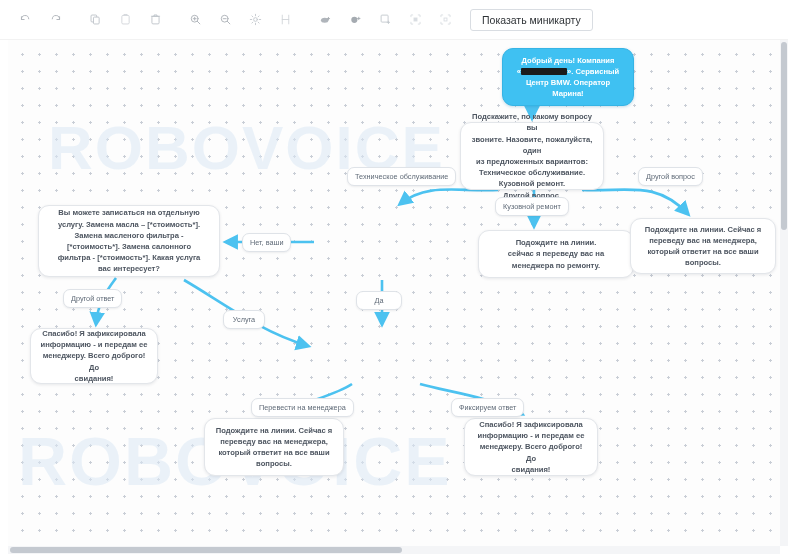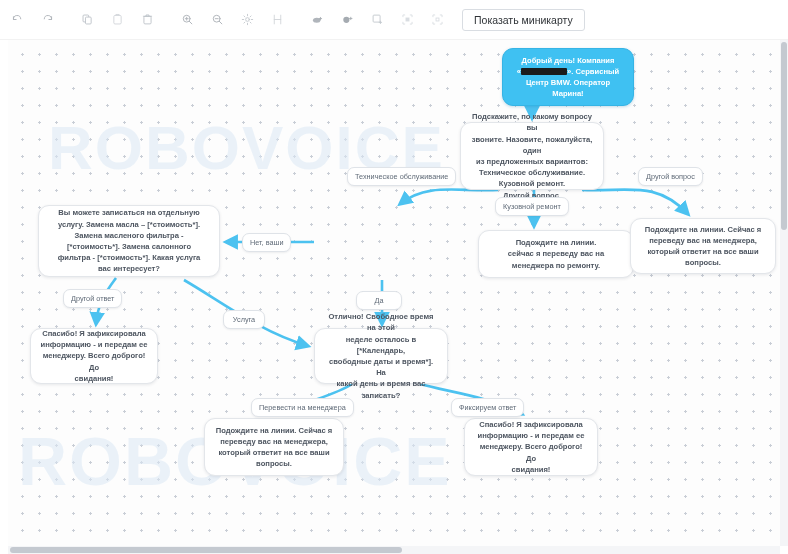--- a/index.html
+++ b/index.html
@@ -18,21 +18,21 @@
   }
 
   
   #toolbar {
     position: absolute;
     left: 0; top: 0;
     width: 788px; height: 40px;
     background: #ffffff;
     display: flex;
     align-items: center;
-    padding-left: 4px;
+    padding-left: 12px;
     z-index: 40;
     border-bottom: 1px solid #f2f2f2;
   }
   .tool-btn {
     width: 26px; height: 26px;
     margin-right: 4px;
     display: flex;
     align-items: center;
     justify-content: center;
     border-radius: 3px;
@@ -350,26 +350,20 @@
 вопросы.</span>
     </div>
 
     <div class="node node-white" style="left:22px; top:288px; width:128px; height:56px;">
       <span>Спасибо! Я зафиксировала
 информацию  - и передам ее
 менеджеру. Всего доброго! До
 свидания!</span>
     </div>
 
-    <div class="node node-white" style="left:306px; top:288px; width:134px; height:56px;">
-      <span>Отлично! Свободное время на этой
-неделе осталось в [*Календарь,
-свободные даты и время*]. На
-какой день и время вас записать?</span>
-    </div>
 
     <div class="node node-white" style="left:196px; top:378px; width:140px; height:58px;">
       <span>Подождите на линии. Сейчас я
 переведу вас на менеджера,
 который ответит на все ваши
 вопросы.</span>
     </div>
 
     <div class="node node-white" style="left:456px; top:378px; width:134px; height:58px;">
       <span>Спасибо! Я зафиксировала

